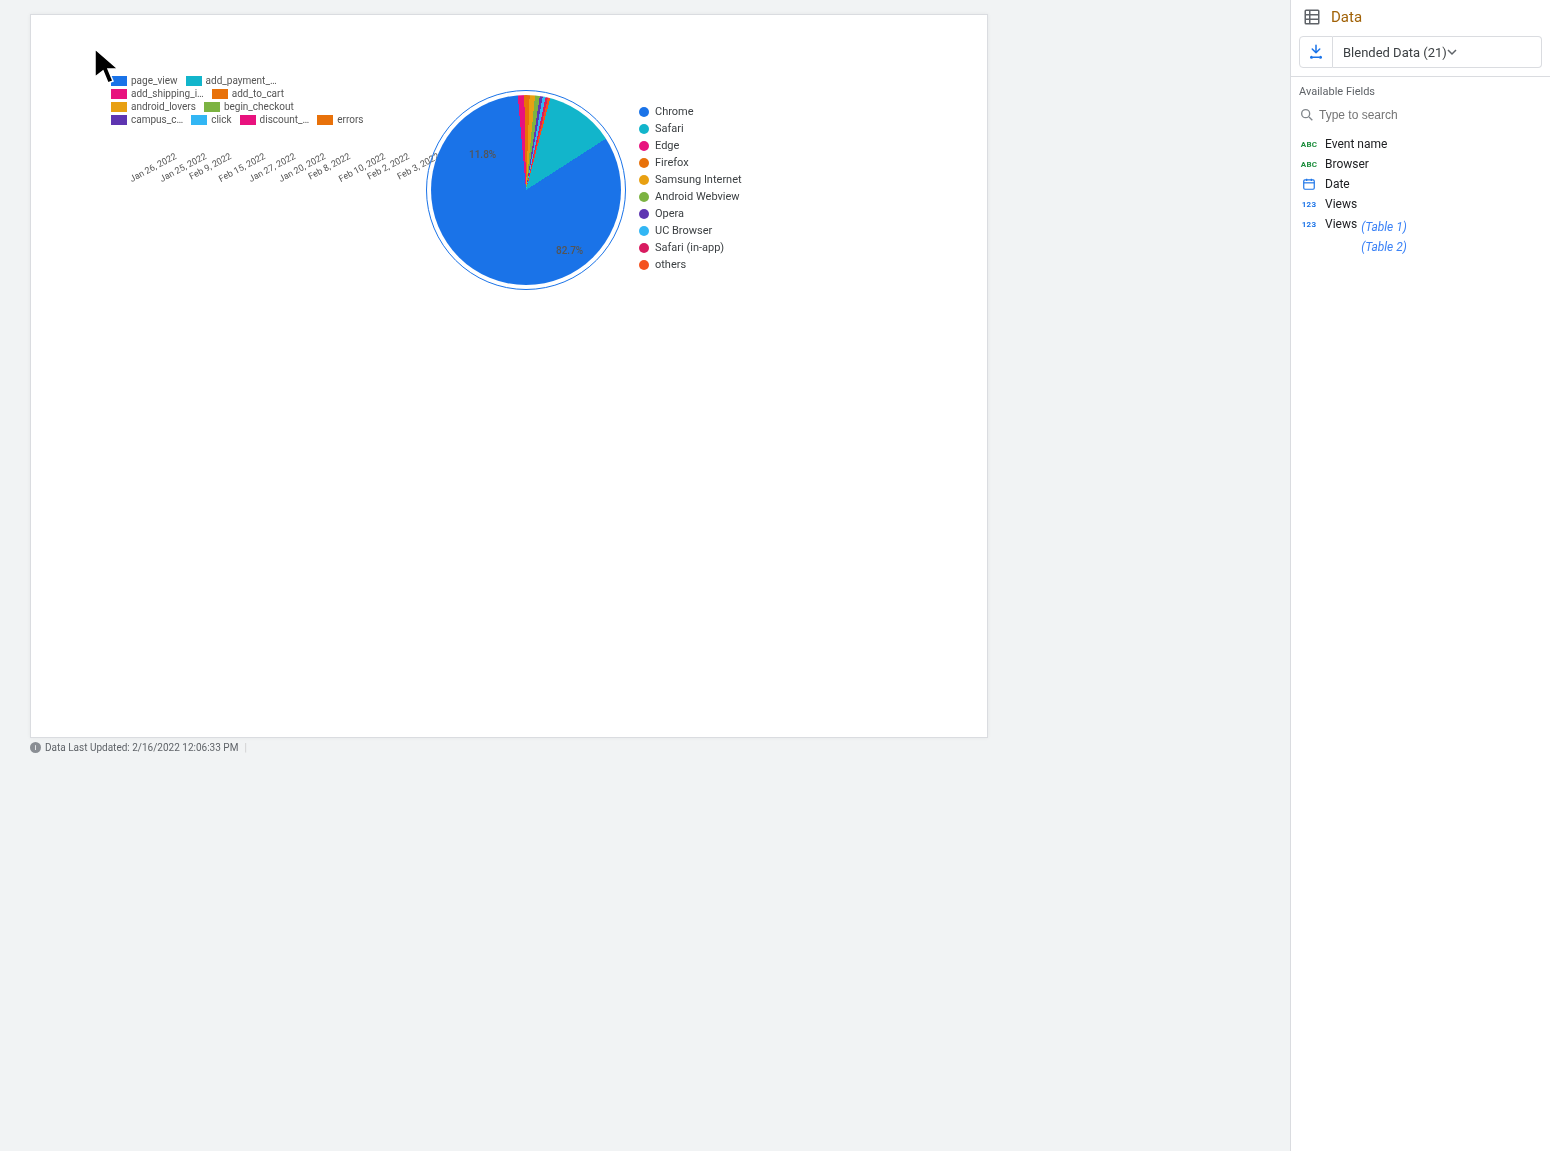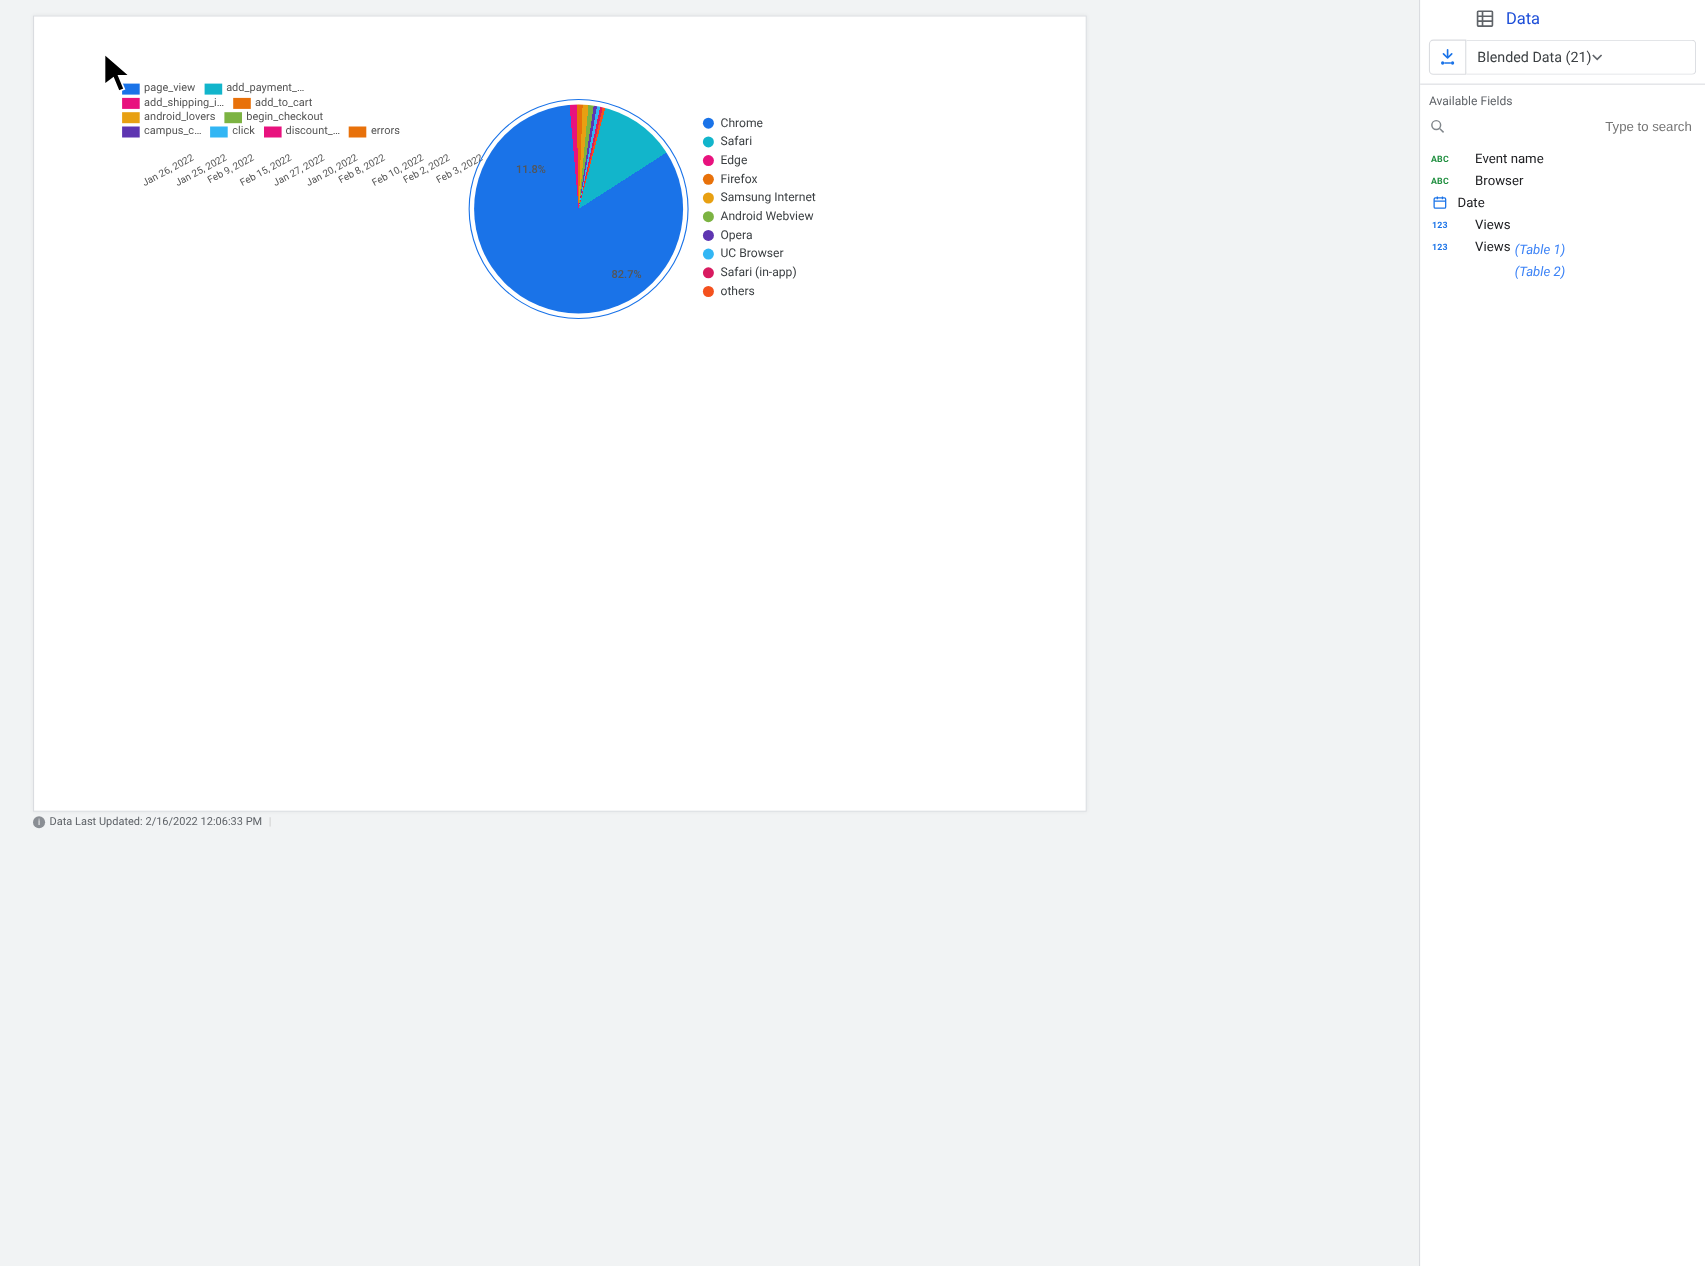--- a/index.html
+++ b/index.html
@@ -38,21 +38,21 @@
     left: 40px;
     top: 60px;
     width: 340px;
   }
   .bar-legend {
     display: flex;
     flex-wrap: wrap;
     font-size: 10px;
     color: #555;
     margin-left: 40px;
-    margin-bottom: 6px;
+    margin-bottom: 18px;
     width: 270px;
     align-items: flex-end;
   }
   .bar-legend .li { display: flex; align-items: center; margin-right: 8px; margin-bottom: 2px; white-space: nowrap; }
   .bar-legend .sw { width: 16px; height: 10px; margin-right: 4px; }
   .bar-plot {
     position: relative;
     height: 162px;
     margin-left: 42px;
     border-left: 1px solid transparent;
@@ -173,23 +173,22 @@
     background: #fff;
     border-left: 1px solid #dadce0;
     display: flex;
     flex-direction: column;
   }
   .panel-header {
     display: flex;
     align-items: center;
     padding: 8px 12px 10px 12px;
     font-size: 15px;
-    color: #1d4ed8;
+    color: #a16207;
     height: 36px;
-    margin-left: 38px;
   }
   .panel-header svg { margin-right: 10px; }
   .data-source-row {
     display: flex;
     padding: 0 8px 8px 8px;
     gap: 0;
   }
   .blend-icon-btn {
     width: 34px;
     height: 32px;
@@ -245,37 +244,36 @@
   }
   .fields-search svg { flex-shrink: 0; }
   .fields-search input {
     border: none;
     outline: none;
     font-size: 12px;
     color: #5f6368;
     flex: 1;
     padding: 2px 4px;
     background: transparent;
-    text-align: right;
   }
   .field-row {
     display: flex;
     align-items: center;
     padding: 2px 8px;
     font-size: 12px;
     color: #202124;
     cursor: grab;
     height: 20px;
   }
   .field-type {
     font-size: 8px;
     font-weight: 700;
     width: 20px;
     text-align: center;
-    margin-right: 22px;
+    margin-right: 6px;
     letter-spacing: 0.2px;
     flex-shrink: 0;
   }
   .type-abc { color: #1e8e3e; }
   .type-123 { color: #1a73e8; }
   .type-date {
     width: 14px;
     height: 14px;
     margin-left: 3px;
     margin-right: 9px;

